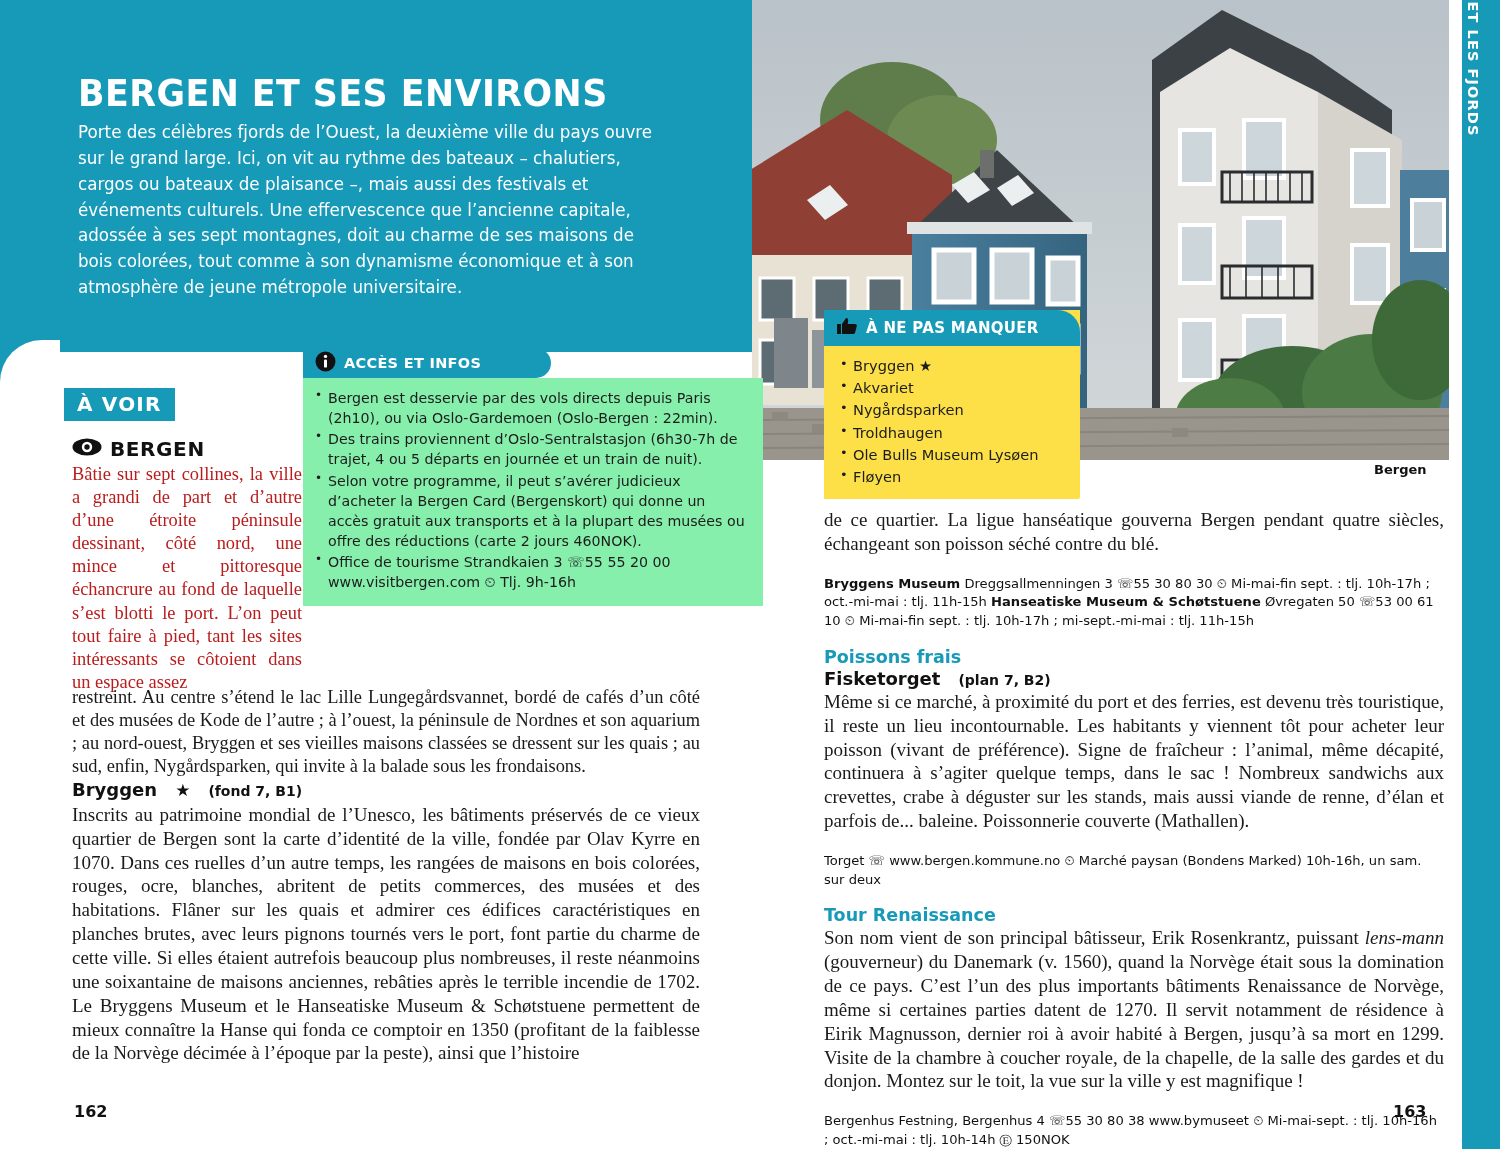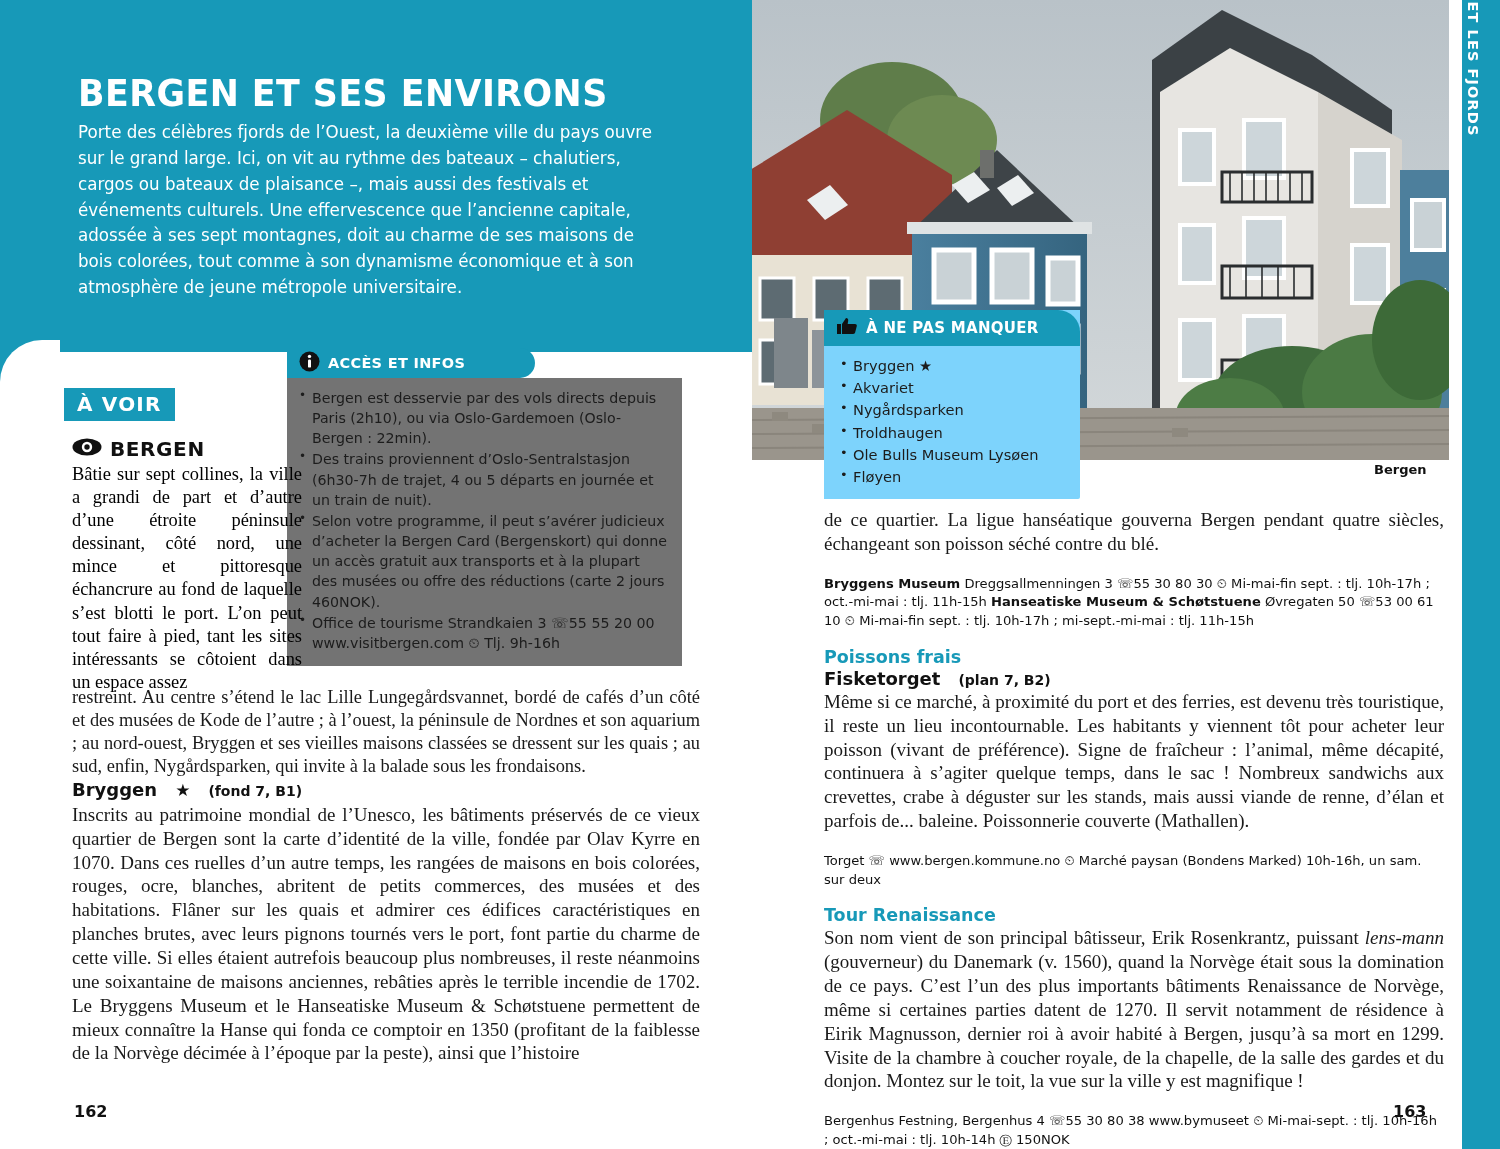--- a/index.html
+++ b/index.html
@@ -60,21 +60,21 @@
   .photo svg{display:block;width:100%;height:100%;}
   .photo-caption{
     position:absolute;left:1374px;top:462px;
     font-size:13px;font-weight:bold;color:#111;
     font-family:"DejaVu Sans", sans-serif;
   }
 
   
   .manquer{
     position:absolute;left:824px;top:310px;width:256px;
-    background:#7dd3fc;
+    background:#fde047;
     border-bottom-right-radius:2px;
   }
   .manquer-head{
     background:#1799b8;color:#fff;
     padding:7px 10px 7px 12px;
     display:flex;align-items:center;gap:8px;
     border-top-right-radius:22px;
   }
   .manquer-head .lbl{
     font-weight:bold;font-size:15px;letter-spacing:.3px;
@@ -96,35 +96,35 @@
   .avoir{
     position:absolute;left:64px;top:388px;
     background:#1799b8;color:#fff;
     padding:4px 13px 5px 13px;
     font-weight:bold;font-size:20px;letter-spacing:1.2px;
     font-family:"DejaVu Sans", sans-serif;
   }
 
   
   .infos{
-    position:absolute;left:287px;top:348px;width:395px;
+    position:absolute;left:303px;top:348px;width:460px;
   }
   .infos-head{
     position:relative;background:#1799b8;color:#fff;
     width:236px;height:30px;
     display:flex;align-items:center;gap:8px;
     padding-left:12px;
     border-top-right-radius:15px;border-bottom-right-radius:15px;
   }
   .infos-head .lbl{
     font-weight:bold;font-size:14.5px;letter-spacing:.3px;
     font-family:"DejaVu Sans", sans-serif;
   }
   .infos-body{
-    background:#737373;padding:10px 14px 12px 12px;
+    background:#86efac;padding:10px 14px 12px 12px;
   }
   .infos-body ul{list-style:none;margin:0;padding:0;}
   .infos-body li{
     position:relative;padding-left:13px;
     font-size:14.2px;line-height:1.42;color:#1c1c1c;
     font-family:"DejaVu Sans", sans-serif;
     margin-bottom:1px;
   }
   .infos-body li:before{
     content:"•";position:absolute;left:0;top:-1px;font-size:12px;
@@ -138,21 +138,21 @@
     position:absolute;left:72px;top:437px;width:230px;
   }
   .bergen-head{
     display:flex;align-items:center;gap:8px;margin-bottom:2px;
   }
   .bergen-head .nm{
     font-weight:bold;font-size:20px;letter-spacing:.6px;
     font-family:"DejaVu Sans", sans-serif;color:#111;
   }
   .col-left p{
-    margin:0;font-size:18.4px;line-height:1.255;color:#000000;
+    margin:0;font-size:18.4px;line-height:1.255;color:#b91c1c;
     text-align:justify;
   }
   .fullwidth{
     position:absolute;left:72px;top:686px;width:628px;
     font-size:18.4px;line-height:1.255;color:#1a1a1a;text-align:justify;
   }
   .fullwidth p{margin:0;}
 
   .sec-kicker{
     color:#1799b8;font-weight:bold;font-size:17.5px;

